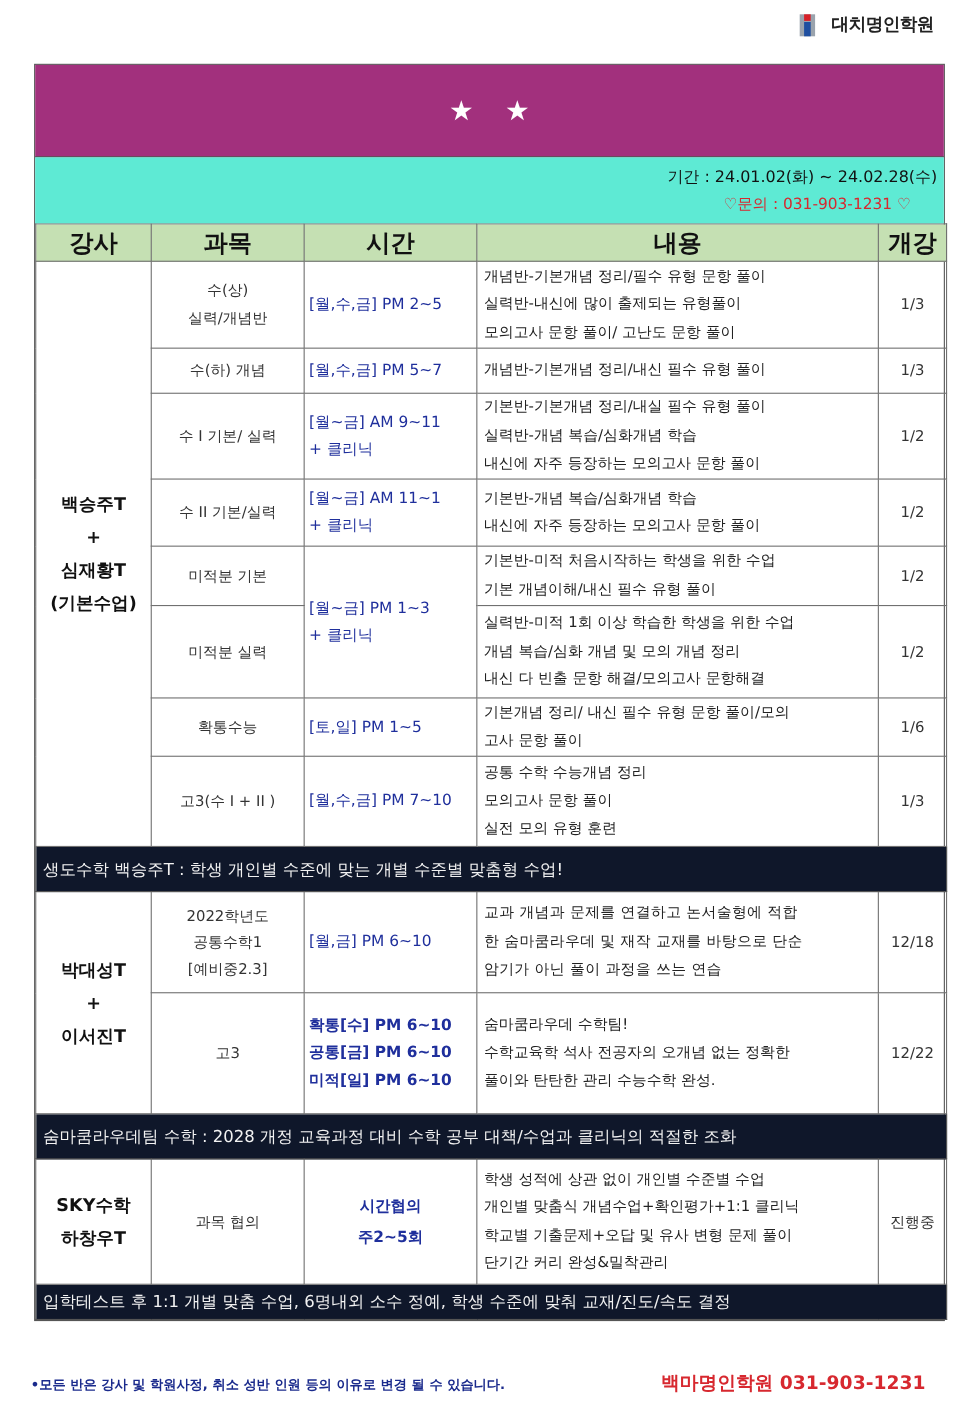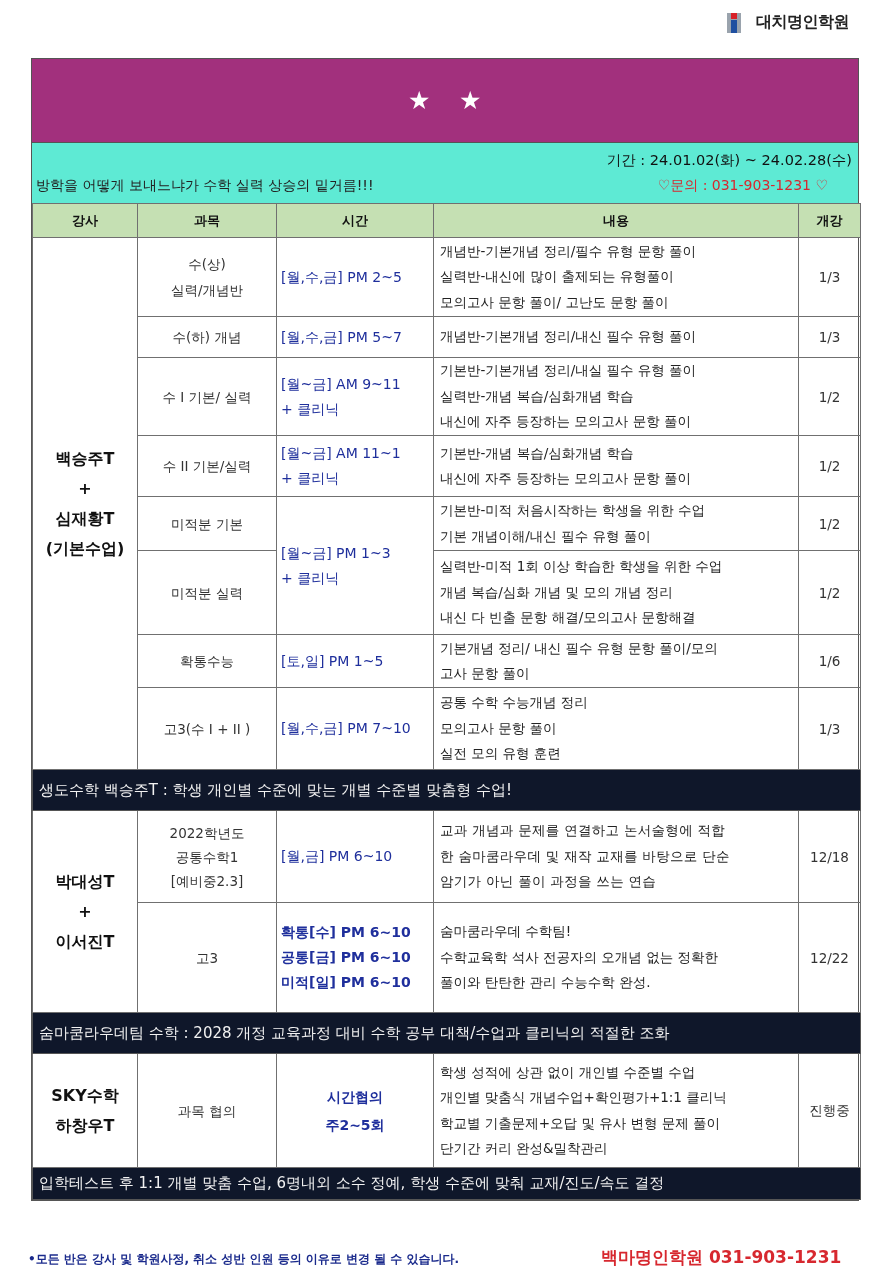--- a/index.html
+++ b/index.html
@@ -18,21 +18,21 @@
     font-size: 25px; letter-spacing: 0.5px; border-bottom: 1px solid #555; }
   .title-bar .star { margin: 0 14px; }
 
   .info { height: 60px; position: relative; background: #5eead4; }
   .period { position: absolute; right: 6px; top: 8px; font-size: 14.5px; color: #111; }
   .slogan { position: absolute; left: 4px; top: 34px; font-size: 14px; color: #222; }
   .inquiry { position: absolute; right: 30px; top: 34px; font-size: 14px; color: #d7282f; }
 
   table { border-collapse: collapse; width: 828px; table-layout: fixed; }
   td, th { border: 1px solid #707070; font-size: 13.5px; vertical-align: middle; }
-  th { background: #c5e0b3; height: 34px; font-size: 13px; font-weight: bold; color: #111; text-align: center; }
+  th { background: #c5e0b3; height: 34px; font-size: 22px; font-weight: bold; color: #111; text-align: center; }
   td.teacher { text-align: center; font-weight: bold; font-size: 16px; line-height: 30px; color: #111; }
   td.subject { text-align: center; line-height: 26px; color: #333; }
   td.time { color: #1f2f9c; padding-left: 4px; line-height: 25px; font-size: 14px; }
   td.time.center { text-align: center; padding-left: 0; }
   td.time.bold { font-weight: bold; }
   td.content { padding-left: 6px; line-height: 25.5px; color: #222; }
   td.open { text-align: center; color: #333; }
   td.band { background: #0f172a; color: #f2f2f2; font-size: 15px; padding-left: 6px; height: 41px; border-color: #555; }
   td.band.thin { height: 32px; }
   .line { display: block; white-space: nowrap; }
@@ -49,21 +49,20 @@
 </div>
 
 <div class="sheet">
   <div class="title-bar">
     <span class="star">★</span>
     <span class="star">★</span>
   </div>
 
   <div class="info">
     <div class="period">기간 : 24.01.02(화) ~ 24.02.28(수)</div>
-    <div class="slogan">방학을 어떻게 보내느냐가 수학 실력 상승의 밑거름!!!</div>
     <div class="inquiry">♡문의 : 031-903-1231 ♡</div>
   </div>
 
   <table>
     <colgroup>
       <col style="width:105px">
         <col style="width:139px">
         <col style="width:157px">
         <col style="width:365px">
         <col style="width:62px">

